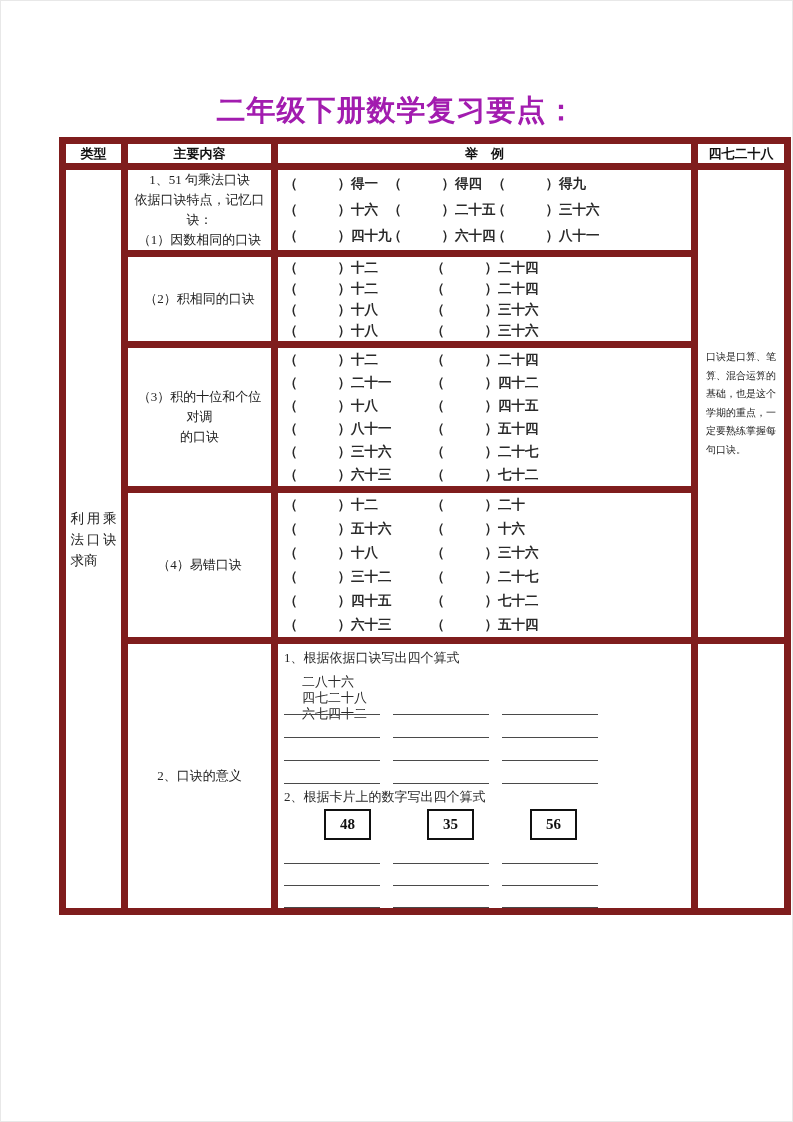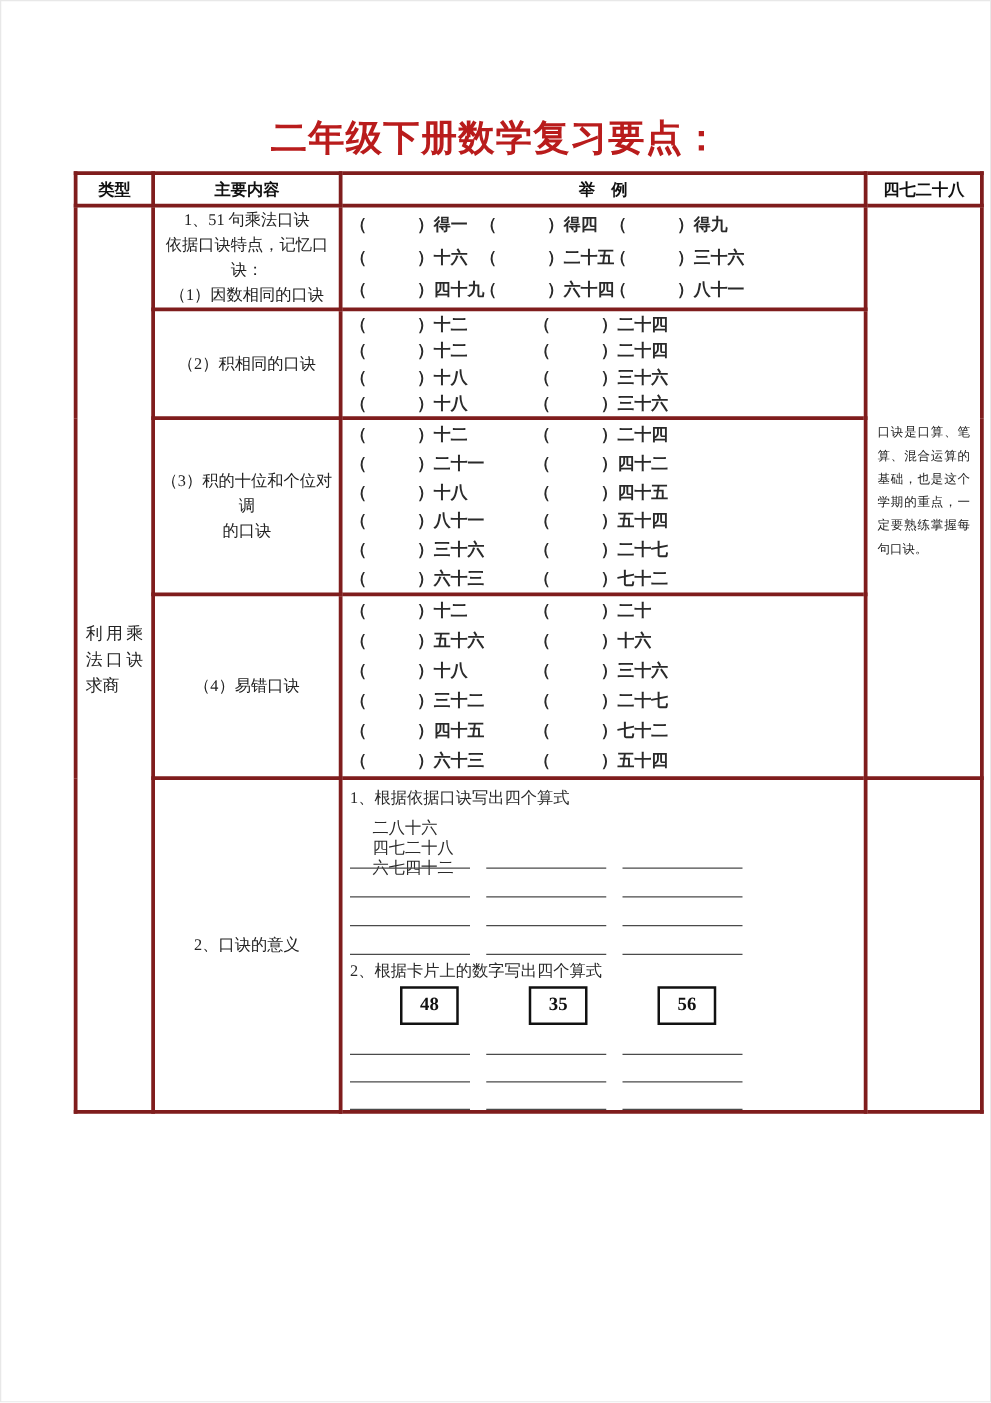--- a/index.html
+++ b/index.html
@@ -12,21 +12,21 @@
     overflow: hidden;
   }
   .page { position: relative; width: 793px; height: 1122px; background: #fff; border: 1px solid #e8e8e8; }
 
   .doc-title {
     margin-top: 90px;
     text-align: center;
     font-size: 29px;
     font-weight: bold;
     letter-spacing: 1px;
-    color: #b91c1c;
+    color: #a21caf;
   }
   .heading-row { text-align: center; margin-top: 9px; height: 34px; }
   .section-heading {
     display: inline-block;
     background: #9c9c9c;
     color: #111;
     font-size: 20px;
     font-weight: bold;
     padding: 3px 7px 4px 7px;
   }
@@ -37,21 +37,21 @@
     border-collapse: collapse;
     table-layout: fixed;
     border: 1px solid #1a1a1a;
     border-bottom: 2px solid #1a1a1a;
   }
   col.c-type { width: 62px; }
   col.c-content { width: 150px; }
   col.c-examples { width: 420px; }
   col.c-note { width: 93px; }
 
-  th, td { border: 3px solid #7f1d1d; font-weight: normal; }
+  th, td { border: 7px solid #7f1d1d; font-weight: normal; }
   tr.hdr { height: 26px; }
   tr.r1 { height: 79px; }
   tr.r2 { height: 87px; }
   tr.r3 { height: 140px; }
   tr.r4 { height: 144px; }
   tr.r5 { height: 256px; }
 
   th { font-size: 13px; font-weight: bold; text-align: center; color: #111; }
 
   td.type-cell { vertical-align: middle; }

